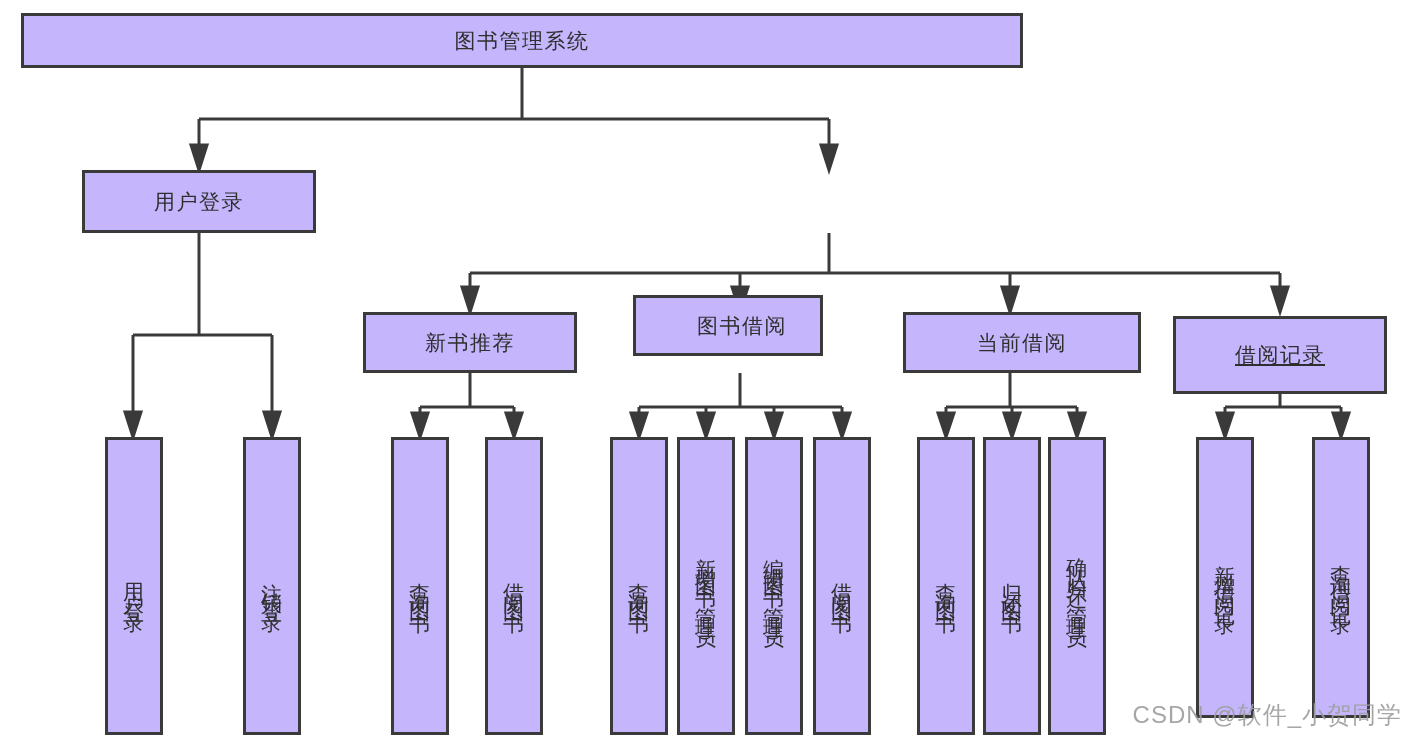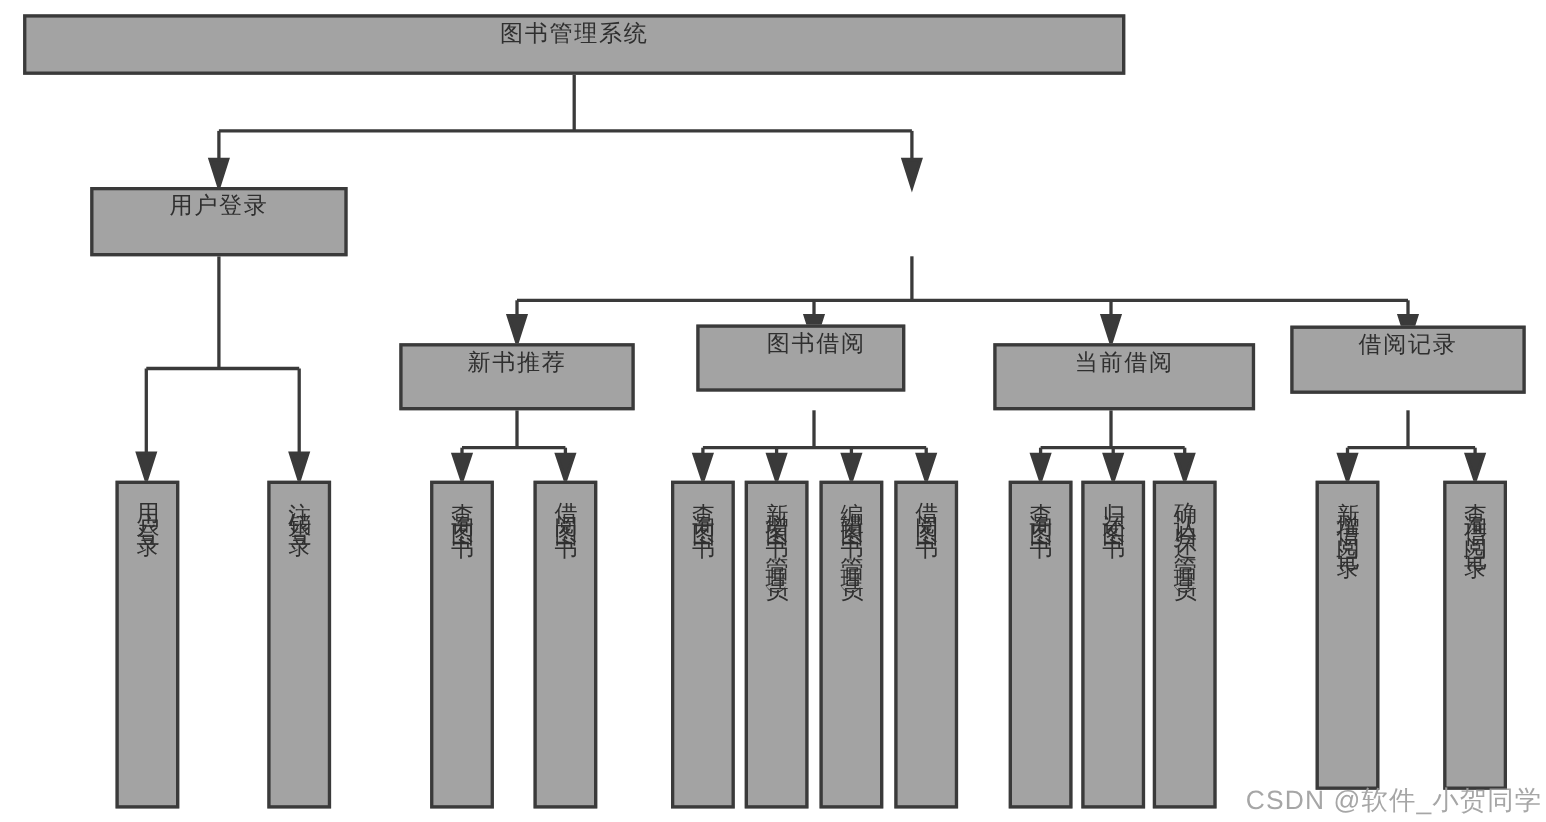--- a/index.html
+++ b/index.html
@@ -2,31 +2,31 @@
 <html><head>
 <meta charset="utf-8">
 <style>
   html,body{margin:0;padding:0;background:#ffffff;}
   .stage{
     position:relative;width:1405px;height:747px;background:#ffffff;
     font-family:"Liberation Sans","DejaVu Sans",sans-serif;overflow:hidden;
   }
   .connectors{position:absolute;left:0;top:0;z-index:1;}
   .box{
-    position:absolute;box-sizing:border-box;background:#a3a3a3;
+    position:absolute;box-sizing:border-box;background:#c4b5fd;
     border:3px solid #3a3a3a;color:#2f2f2f;
-    display:flex;align-items:flex-start;justify-content:center;z-index:2;
+    display:flex;align-items:center;justify-content:center;z-index:2;
   }
   .hlabel{font-size:21px;letter-spacing:1.5px;white-space:nowrap;}
   .vlabel{
     writing-mode:vertical-lr;font-size:21px;letter-spacing:10px;
     line-height:1;white-space:nowrap;
   }
   .watermark{
-    position:absolute;right:3px;bottom:4px;z-index:3;
+    position:absolute;right:3px;bottom:16px;z-index:3;
     font-size:24px;letter-spacing:1px;color:rgba(158,158,158,0.92);
     white-space:nowrap;
   }
 </style>
 </head>
 <body>
 
 <div class="stage">
 
   <svg class="connectors" width="1405" height="747" viewBox="0 0 1405 747">
@@ -117,21 +117,21 @@
 
   <div class="box" style="left:363px;top:312px;width:214px;height:61px;">
     <span class="hlabel">新书推荐</span>
   </div>
   <div class="box" style="left:633px;top:295px;width:190px;height:61px;padding-left:28px;">
     <span class="hlabel">图书借阅</span>
   </div>
   <div class="box" style="left:903px;top:312px;width:238px;height:61px;">
     <span class="hlabel">当前借阅</span>
   </div>
-  <div class="box" style="left:1173px;top:296px;width:214px;height:62px;">
+  <div class="box" style="left:1173px;top:316px;width:214px;height:78px;text-decoration:underline;">
     <span class="hlabel">借阅记录</span>
   </div>
 
   <div class="box" style="left:105px;top:437px;width:58px;height:298px;">
     <span class="vlabel">用户登录</span>
   </div>
   <div class="box" style="left:243px;top:437px;width:58px;height:298px;">
     <span class="vlabel">注销登录</span>
   </div>
 

